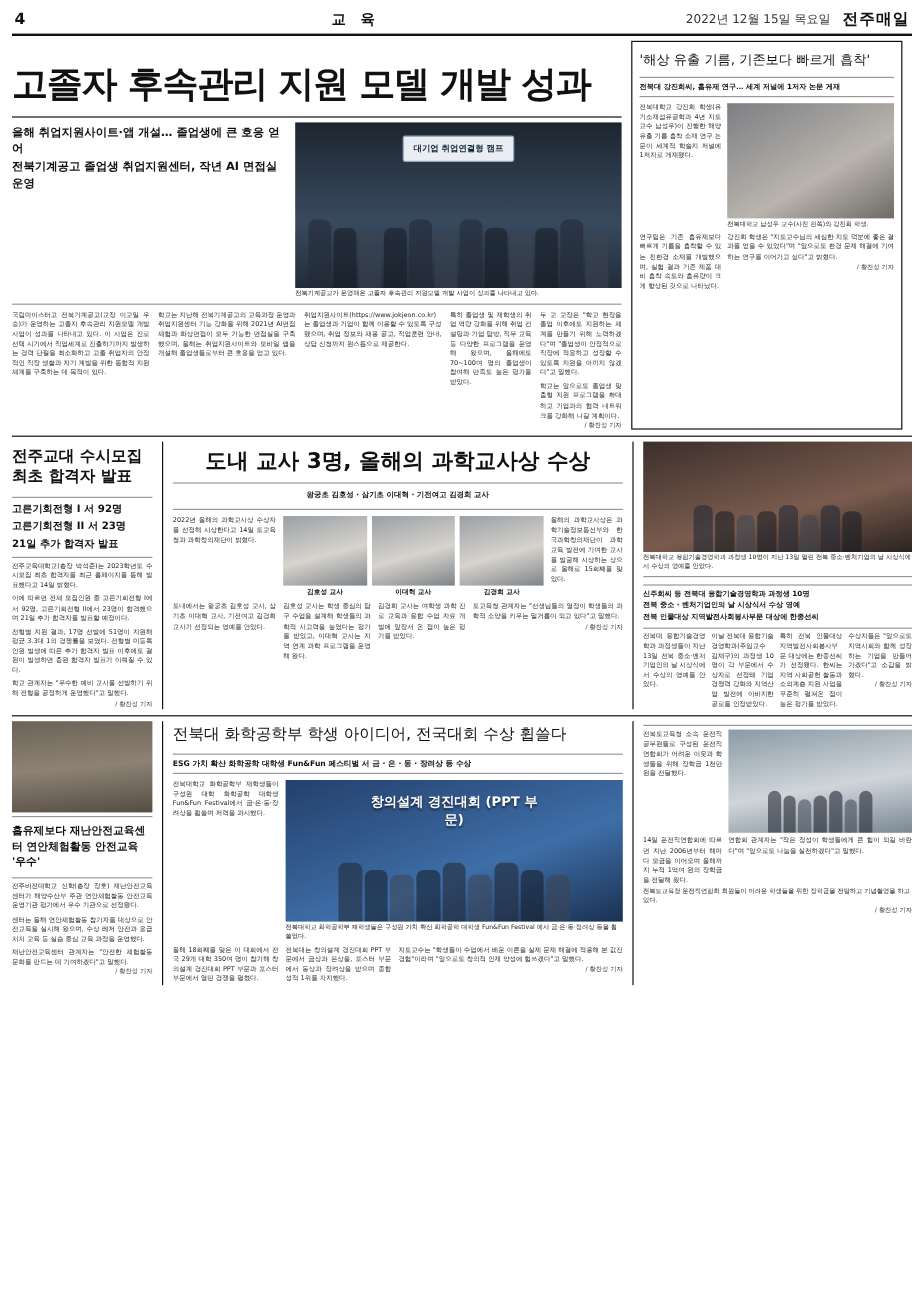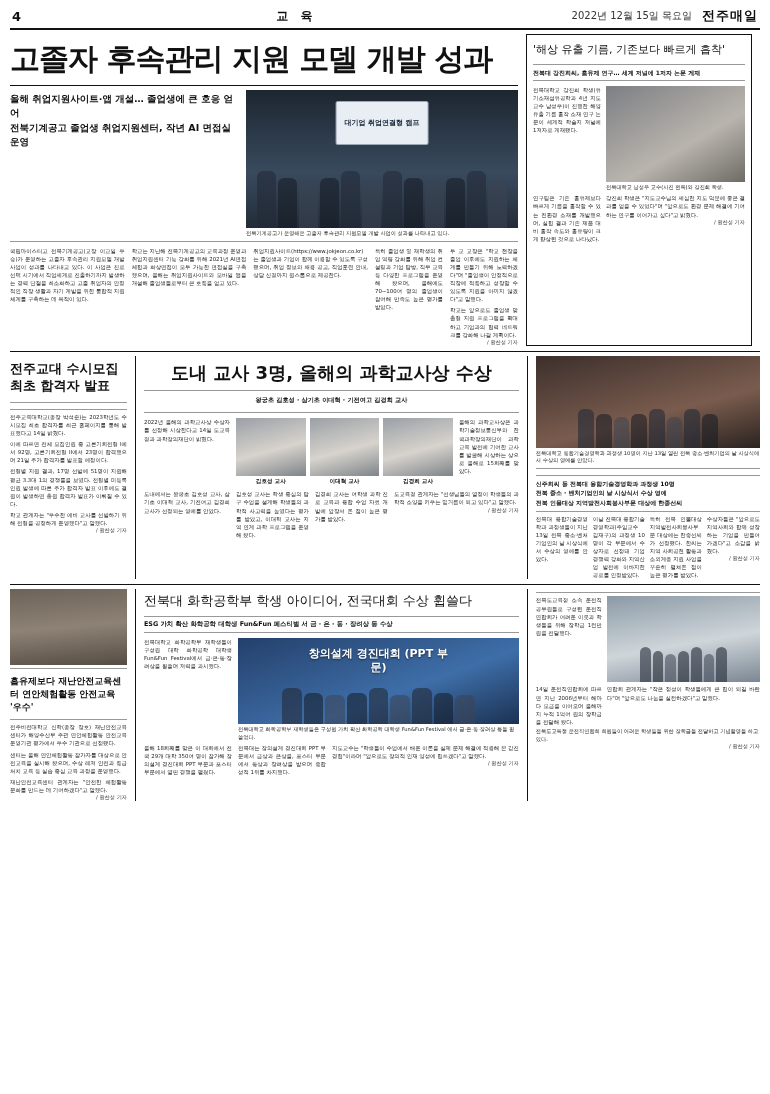--- a/index.html
+++ b/index.html
@@ -52,21 +52,21 @@
   .p-stage { background:linear-gradient(180deg,#1d2630,#394a5e 60%,#222c38); }
   .p-room { background:linear-gradient(175deg,#6d6257,#8d8275 50%,#554c43); }
   .p-port { background:linear-gradient(150deg,#7d7f84,#b9b4ad 60%,#6e6b66); }
   .p-award { background:linear-gradient(165deg,#3c2f2c,#7a5c4e 60%,#2a2320); }
   .p-out { background:linear-gradient(170deg,#8c9aa6,#cfd6da 55%,#7b8794); }
   .p-blue { background:linear-gradient(160deg,#24406b,#3e6ea8 60%,#1b3152); }
 
   .banner-box {
     position:absolute; left:50%; transform:translateX(-50%); top:8%;
     background:#e9eef5; color:#123; border:1px solid #9aa7b5;
-    font-size:7px; font-weight:bold; padding:16px 8px; text-align:center; border-radius:2px;
+    font-size:7px; font-weight:bold; padding:5px 8px; text-align:center; border-radius:2px;
     white-space:nowrap;
   }
   .ppt-banner {
     position:absolute; left:50%; transform:translateX(-50%); top:10%;
     color:#fff; font-size:11px; font-weight:bold; text-align:center; line-height:1.35;
     text-shadow:0 1px 2px rgba(0,0,0,.6);
   }
   .people {
     position:absolute; bottom:0; left:0; right:0; height:52%;
     display:flex; align-items:flex-end; justify-content:center; gap:2px;
@@ -101,21 +101,21 @@
     <div class="mh-left">4</div>
     <div class="mh-center">교 육</div>
     <div class="mh-right">
       <div class="mh-date">2022년 12월 15일 목요일</div>
       <div class="mh-title">전주매일</div>
     </div>
   </div>
 
   <div class="row" style="margin-top:4px;">
 
-    <div class="col" style="width:508px;">
+    <div class="col" style="width:508px;margin-top:12px;">
       <h1 class="head-main">고졸자 후속관리 지원 모델 개발 성과</h1>
       <div class="hr"></div>
 
       <div class="row" style="gap:8px;">
         <div style="width:228px;">
           <div class="sub">
             <div style="margin-top:2px;">올해 취업지원사이트·앱 개설… 졸업생에 큰 호응 얻어</div>
             <div>전북기계공고 졸업생 취업지원센터, 작년 AI 면접실 운영</div>
           </div>
         </div>
@@ -179,20 +179,25 @@
     </div>
   </div>
 
   <div class="hr" style="margin-top:5px;"></div>
 
   <div class="row" style="gap:8px;">
 
     <div class="col" style="width:118px;">
       <div class="h2-left">전주교대 수시모집 최초 합격자 발표</div>
       <div class="hr-thin"></div>
+      <div class="list-line">
+        <div>고른기회전형 I 서 92명</div>
+        <div>고른기회전형 II 서 23명</div>
+        <div>21일 추가 합격자 발표</div>
+      </div>
       <div class="hr-thin"></div>
       <div class="body-text">전주교육대학교(총장 박석준)는 2023학년도 수시모집 최초 합격자를 최근 홈페이지를 통해 발표했다고 14일 밝혔다.</div>
       <div class="body-text" style="margin-top:3px;">이에 따르면 전체 모집인원 중 고른기회전형 I에서 92명, 고른기회전형 II에서 23명이 합격했으며 21일 추가 합격자를 발표할 예정이다.</div>
       <div class="body-text" style="margin-top:3px;">전형별 지원 결과, 17명 선발에 51명이 지원해 평균 3.3대 1의 경쟁률을 보였다. 전형별 미등록 인원 발생에 따른 추가 합격자 발표 이후에도 결원이 발생하면 충원 합격자 발표가 이뤄질 수 있다.</div>
       <div class="body-text" style="margin-top:3px;">학교 관계자는 "우수한 예비 교사를 선발하기 위해 전형을 공정하게 운영했다"고 말했다.</div>
       <div class="byline">/ 황찬성 기자</div>
     </div>
 
     <div class="rule-v"></div>
 
@@ -289,21 +294,21 @@
 
     <div class="col" style="width:378px;">
       <div class="h3" style="font-size:13px;">전북대 화학공학부 학생 아이디어, 전국대회 수상 휩쓸다</div>
       <div class="hr-thin"></div>
       <div style="font-size:6.4px; font-weight:bold;">ESG 가치 확산 화학공학 대학생 Fun&amp;Fun 페스티벌 서 금 · 은 · 동 · 장려상 등 수상</div>
       <div class="hr-thin"></div>
 
       <div class="row" style="gap:6px; margin-top:2px;">
         <div class="body-text" style="width:88px;">전북대학교 화학공학부 재학생들이 구성원 대학 화학공학 대학생 Fun&amp;Fun Festival에서 금·은·동·장려상을 휩쓸며 저력을 과시했다.</div>
         <div style="flex:1;">
-          <div class="photo p-blue" style="height:86px;">
+          <div class="photo p-blue" style="height:118px;">
             <div class="ppt-banner">창의설계 경진대회
 (PPT 부문)</div>
             <div class="people">
               <div class="person"></div>
                 <div class="person"></div>
                 <div class="person"></div>
               <div class="person"></div>
                 <div class="person"></div>
                 <div class="person"></div>
               <div class="person"></div>

